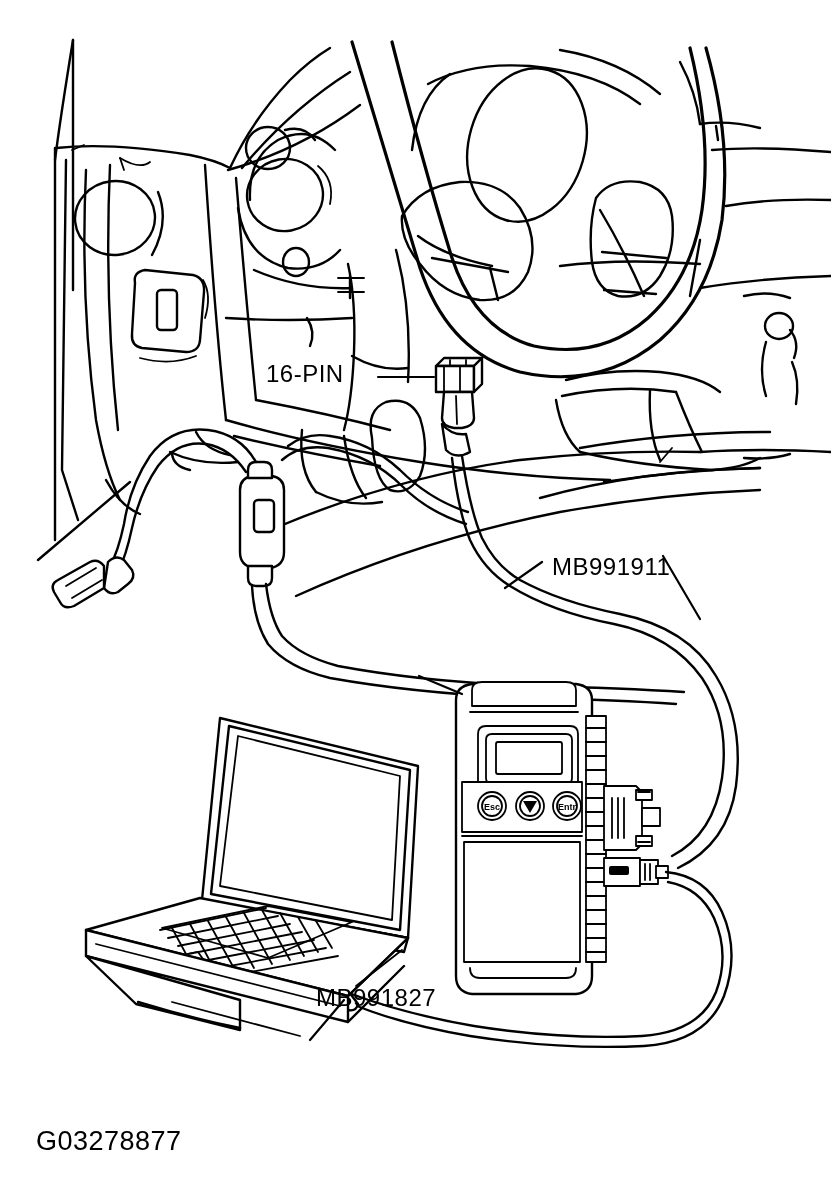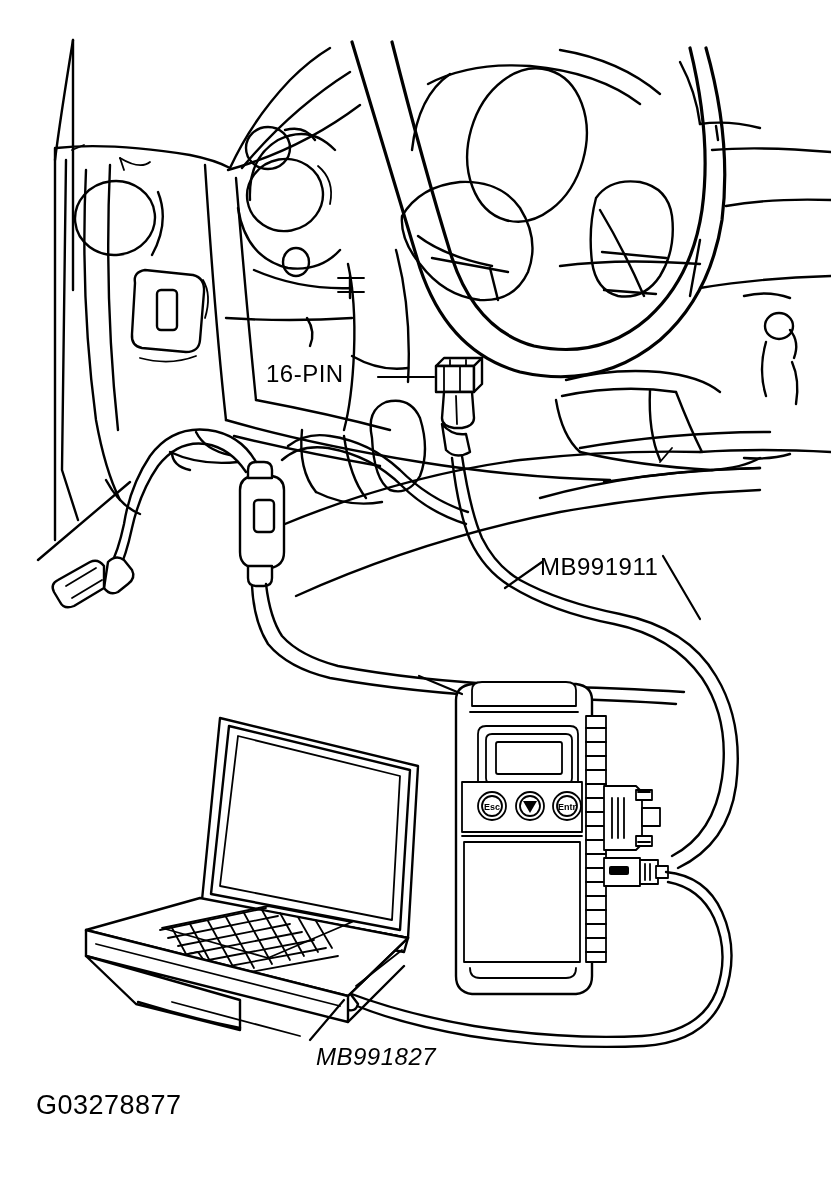--- a/index.html
+++ b/index.html
@@ -84,31 +84,32 @@
   }
   .figure-id {
     position: absolute;
     font-family: "Liberation Sans", sans-serif;
     font-size: 27px;
     font-weight: 400;
     letter-spacing: 0.5px;
     color: #000000;
     white-space: nowrap;
     line-height: 1;
+    margin-top: 36px;
   }
   .btn-label {
     font-family: "Liberation Sans", sans-serif;
     font-size: 9px;
     font-weight: 700;
     fill: #000000;
   }
   #label-16pin { left: 266px; top: 362px; }
-  #label-mb991911 { left: 540px; top: 555px; }
+  #label-mb991911 { left: 552px; top: 555px; }
   #label-mb991824 { left: 241px; top: 661px; }
-  #label-mb991827 { left: 316px; top: 1045px; font-style: italic; }
+  #label-mb991827 { left: 316px; top: 986px; }
   #label-figure-id { left: 36px; top: 1092px; }
 </style>
 </head>
 <body>
 
 <div id="page">
 
   <svg id="diagram-svg" viewBox="0 0 831 1195">
 
     <g>

